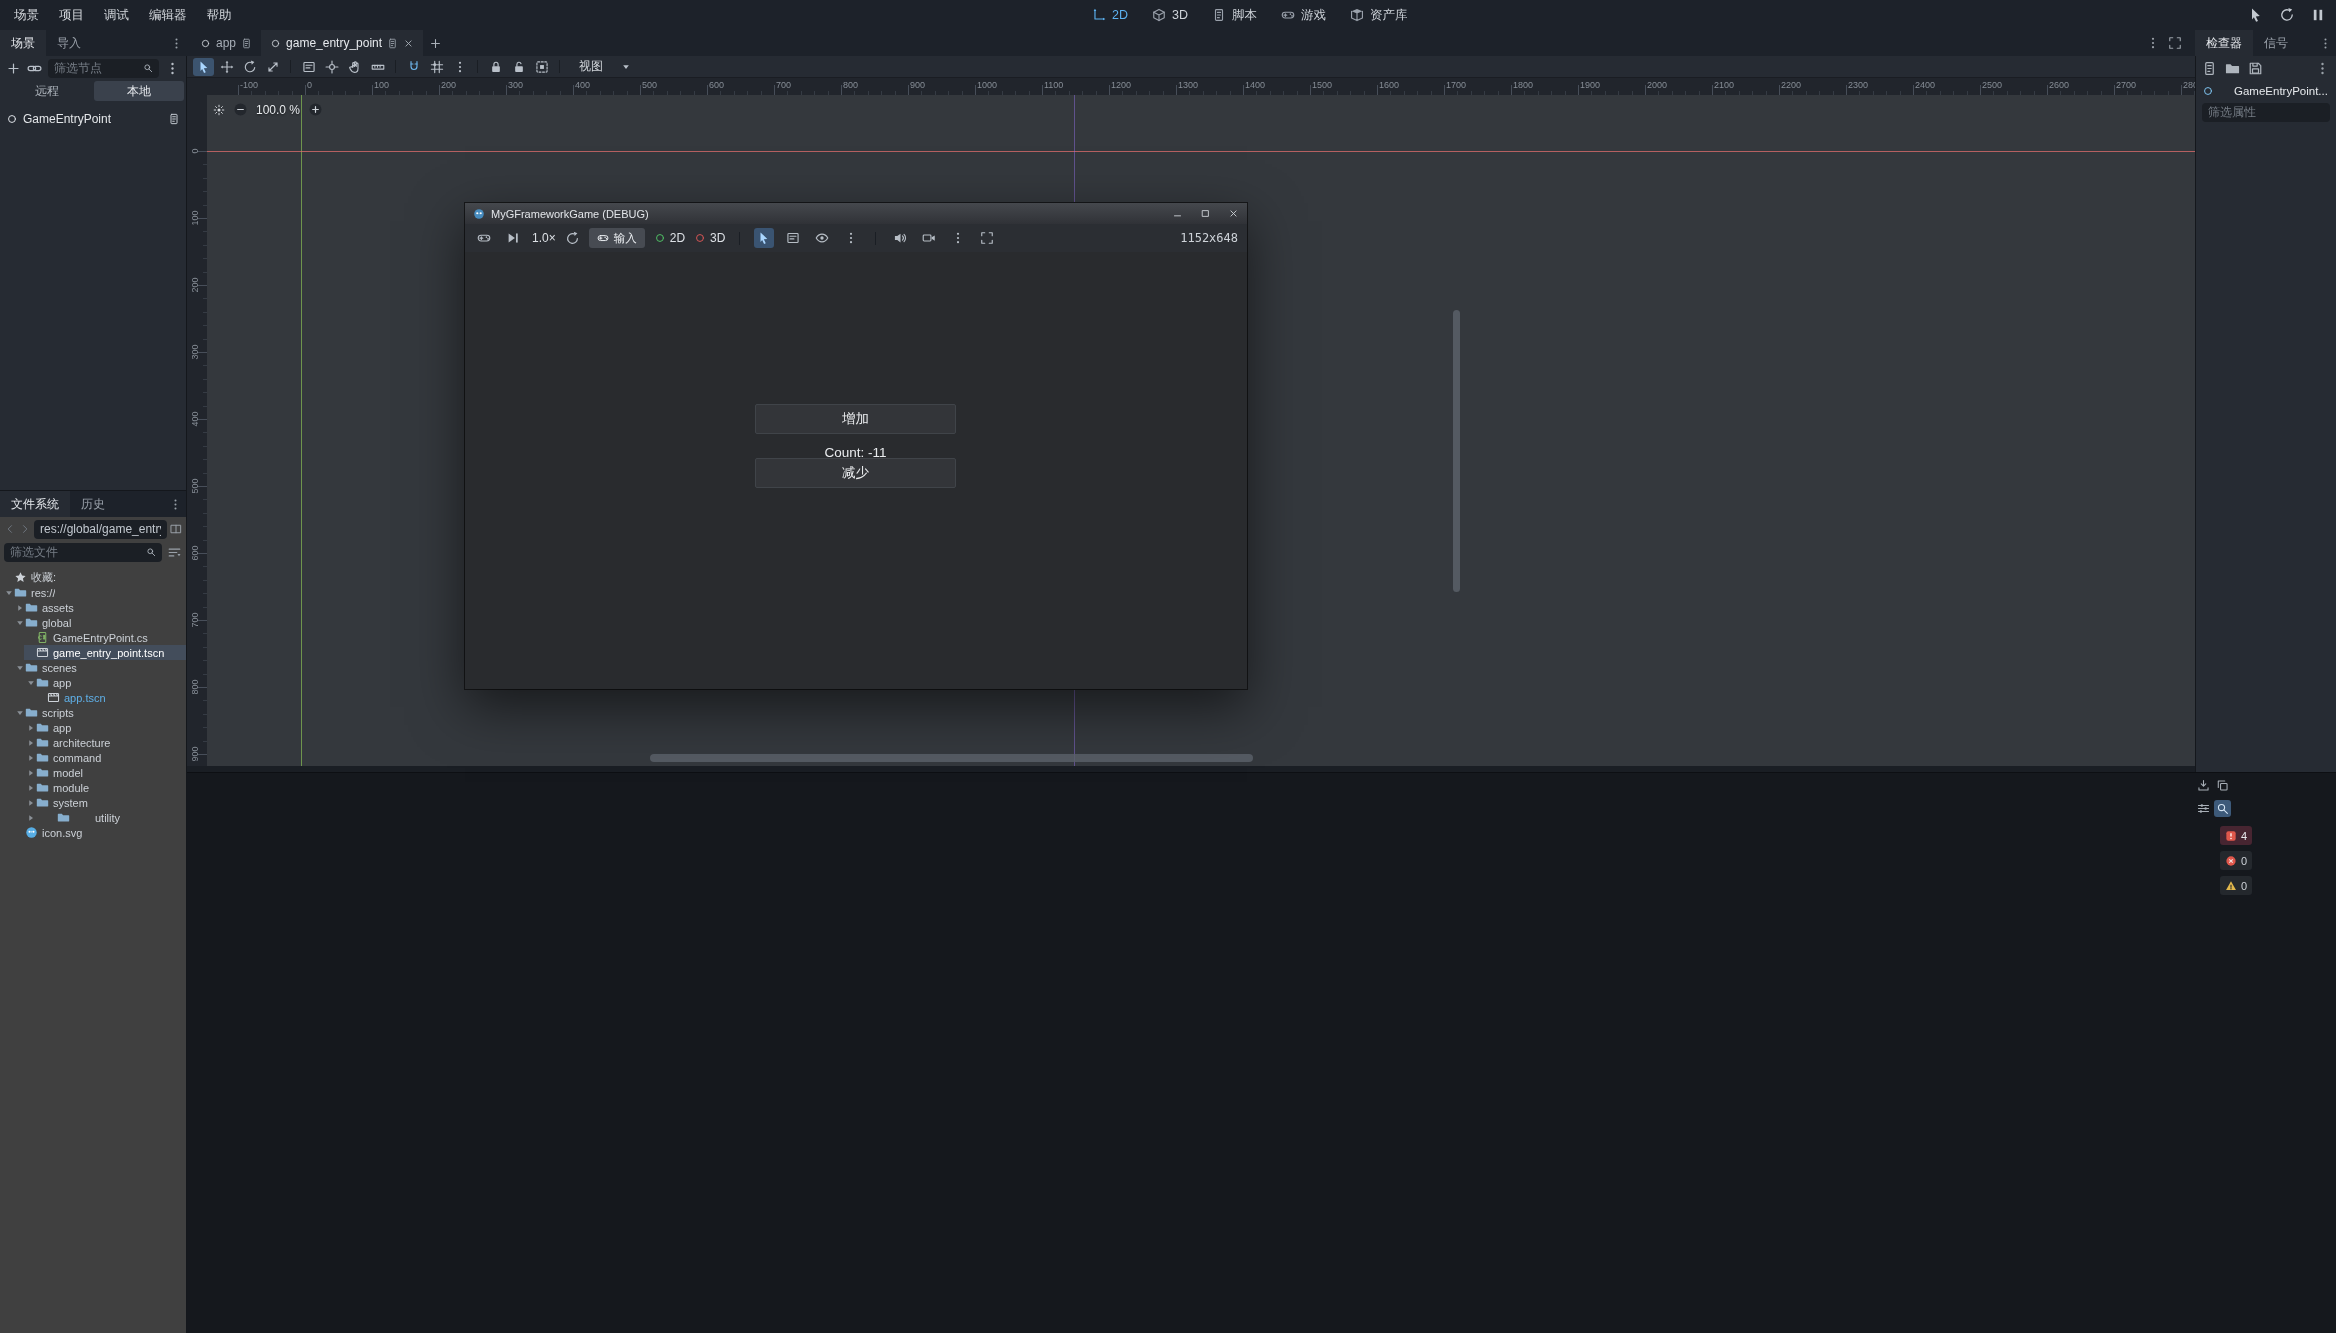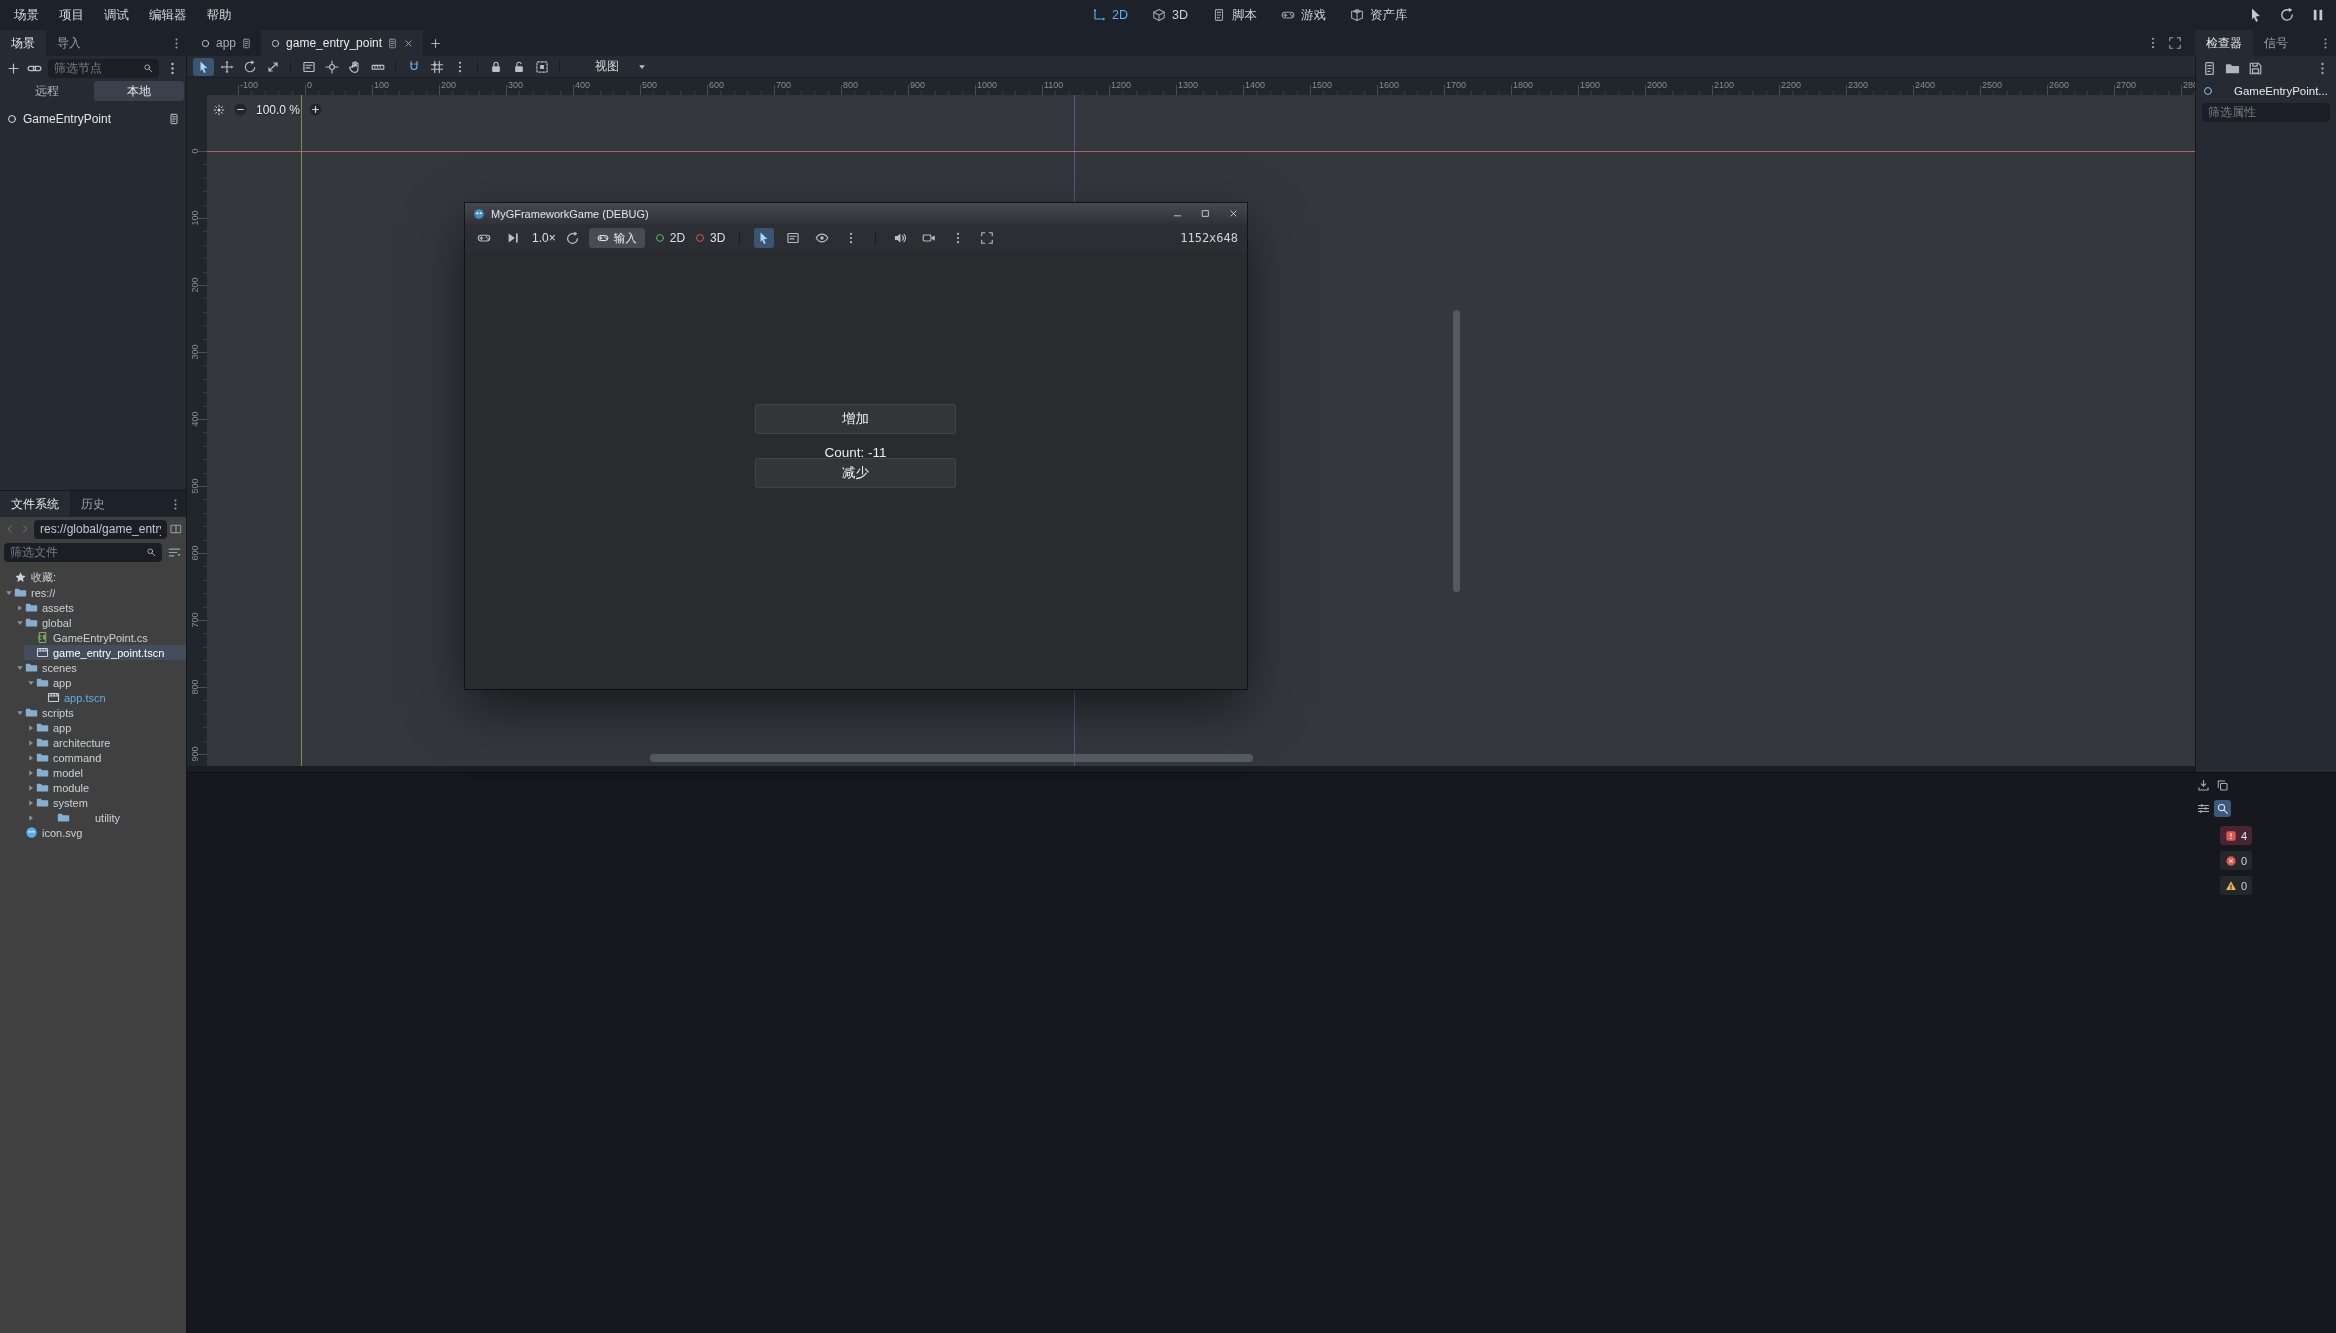--- a/index.html
+++ b/index.html
@@ -68,21 +68,21 @@
   .fs-row .lbl{overflow:hidden;text-overflow:ellipsis;}
 
   
   #canvas-toolbar{position:absolute;left:187px;top:56px;width:2008px;height:22px;background:#262b33;display:flex;align-items:center;padding-left:6px;box-sizing:border-box;border-bottom:1px solid #1a1d23;}
   #canvas-tools{display:flex;align-items:center;gap:2px;}
   .tool{width:21px;height:18px;display:flex;align-items:center;justify-content:center;border-radius:3px;color:#b9c0c9;}
   .tool .icon{width:14px;height:14px;color:inherit;}
   .tool.active{background:#3c546f;color:#a9d6ff;}
   .tool.accent{color:#6db4ea;}
   .tsep{width:1px;height:13px;background:#1a1e24;margin:0 5px;flex:0 0 1px;}
-  .view-menu{margin-left:30px;display:flex;align-items:center;gap:18px;font-size:12px;color:#d2d6db;}
+  .view-menu{margin-left:14px;display:flex;align-items:center;gap:18px;font-size:12px;color:#d2d6db;}
 
   
   #canvas-wrap{position:absolute;left:187px;top:78px;width:2008px;height:688px;}
   .corner{position:absolute;left:0;top:0;width:20px;height:17px;background:#21252c;}
   #hruler{position:absolute;left:20px;top:0;width:1988px;height:17px;background:#21252c;overflow:hidden;
     background-image:repeating-linear-gradient(90deg,#474e59 0 1px,transparent 1px 67px),repeating-linear-gradient(90deg,#353b44 0 1px,transparent 1px 13.4px);
     background-size:100% 10px,100% 4px;background-repeat:no-repeat;background-position:31px bottom,31px bottom;}
   #hruler span{position:absolute;top:2px;font-size:9px;color:#868d96;}
   #vruler{position:absolute;left:0;top:17px;width:20px;height:671px;background:#21252c;overflow:hidden;
     background-image:repeating-linear-gradient(180deg,#474e59 0 1px,transparent 1px 67px),repeating-linear-gradient(180deg,#353b44 0 1px,transparent 1px 13.4px);

